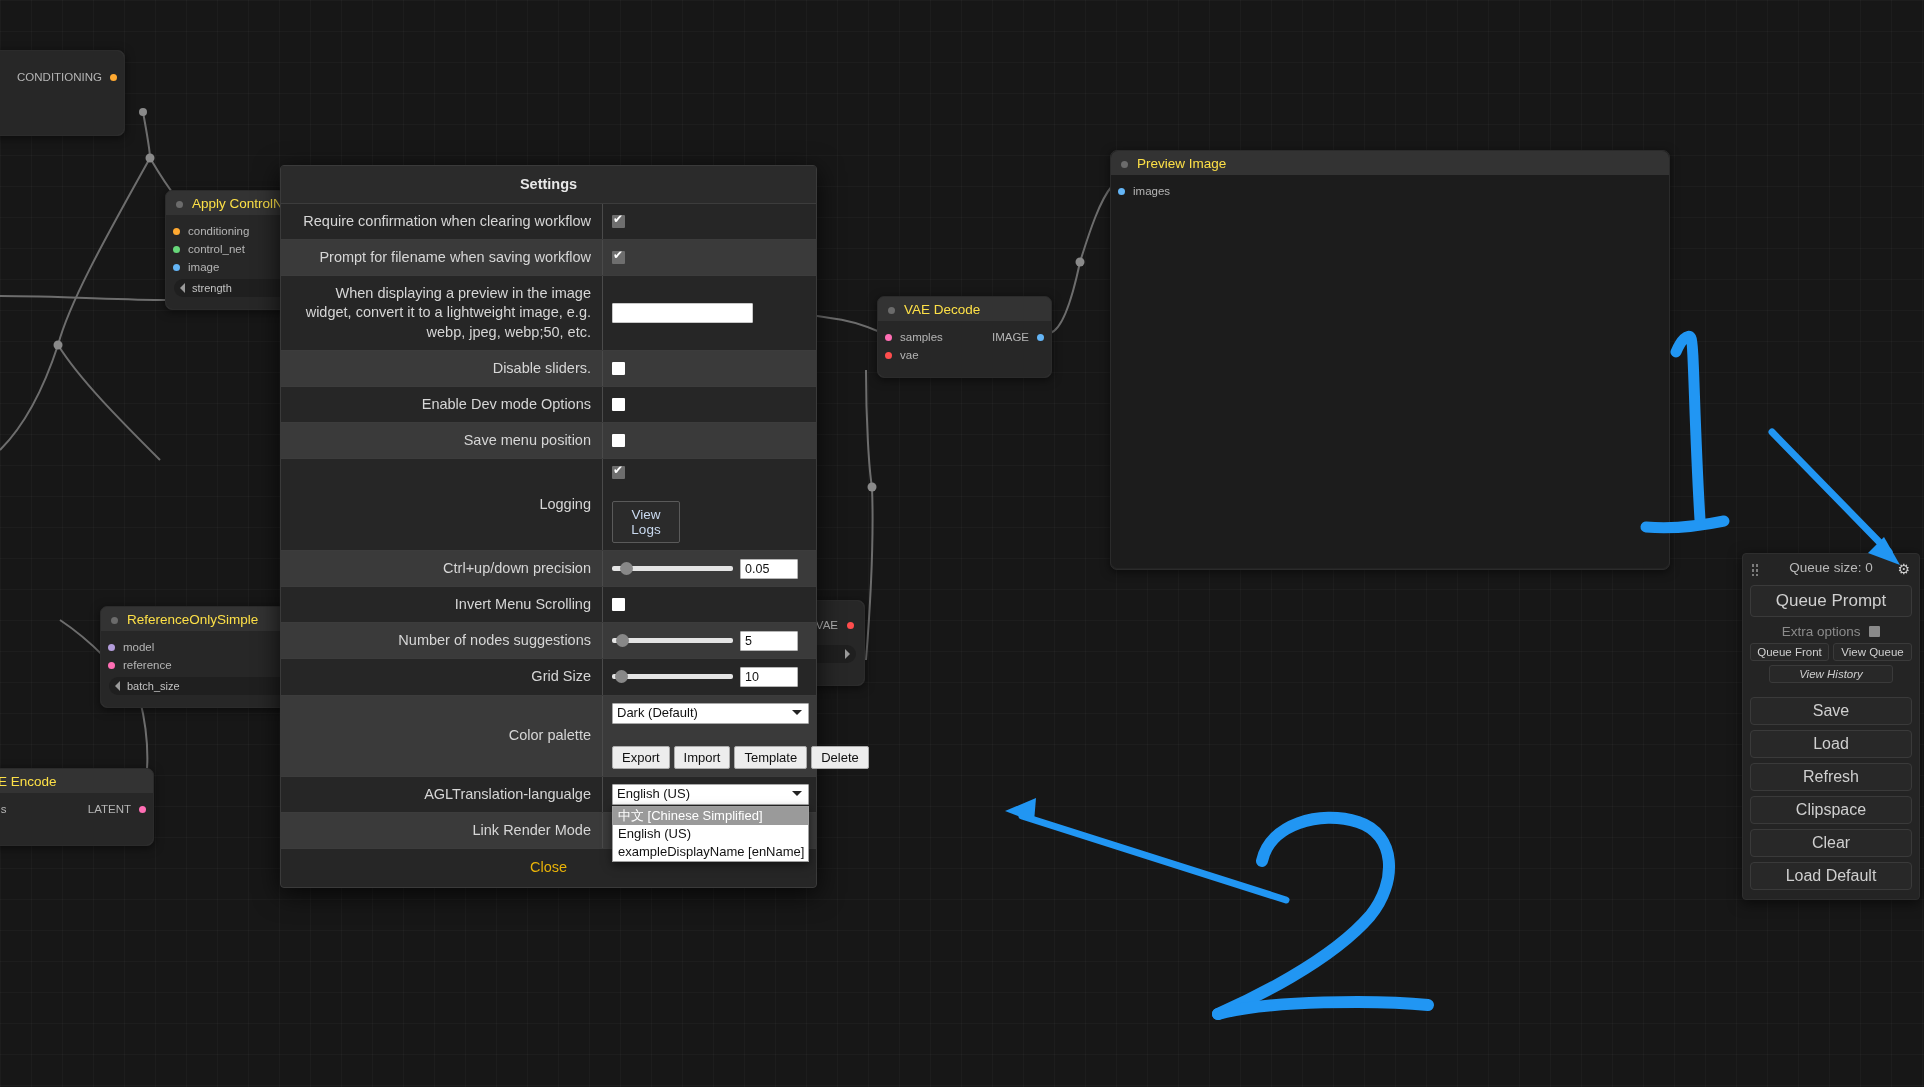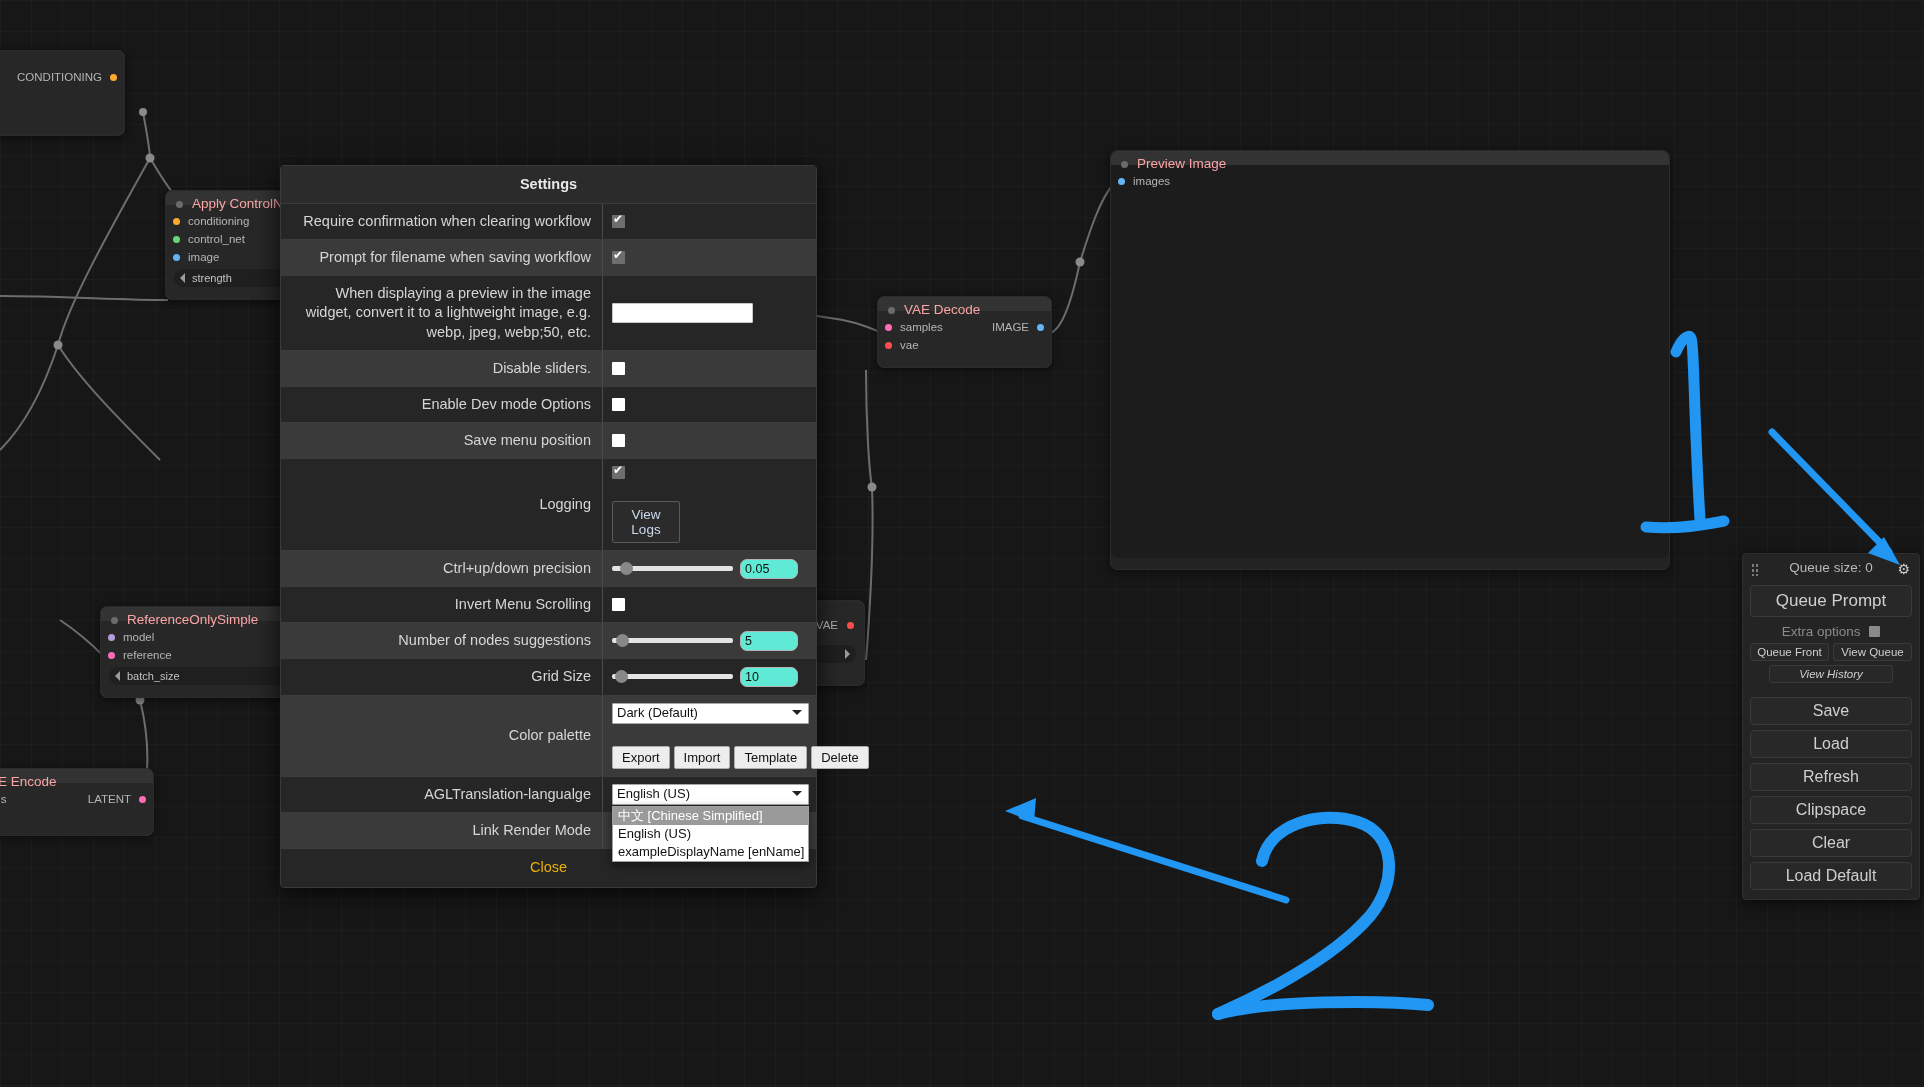--- a/index.html
+++ b/index.html
@@ -26,23 +26,23 @@
   .node {
     position: absolute;
     background: #353535;
     border: 1px solid #2b2b2b;
     border-radius: 7px;
     box-shadow: 0 2px 10px rgba(0,0,0,0.55);
     color: #b7b7b7;
     font-size: 13px;
   }
   .node-title {
-    height: 14px; line-height: 26px;
+    height: 24px; line-height: 26px;
     padding-left: 26px;
-    color: #fca5a5;
+    color: #fde047;
     font-size: 13.5px;
     background: #333;
     border-radius: 7px 7px 0 0;
     position: relative;
     white-space: nowrap;
   }
   .node-title .tdot {
     position: absolute; left: 10px; top: 10px;
     width: 7px; height: 7px; border-radius: 50%;
     background: #6b6b6b;
@@ -122,22 +122,22 @@
     background: #ededed; border: 1px solid #adadad; border-radius: 2px;
     color: #111; font-size: 13px; padding: 3px 9px; cursor: pointer;
     font-family: "Liberation Sans", sans-serif;
   }
   .btn-logs { background: #2b2b2b; border: 1px solid #5a5a5a; color: #c9d9ef; padding: 5px 11px; font-size: 13.5px; width: 68px; text-align: center; }
   .sliderrow { display: flex; align-items: center; gap: 7px; }
   .slider { position: relative; width: 121px; height: 13px; display: inline-block; }
   .slider .track { position: absolute; top: 4px; left: 0; right: 0; height: 5px; background: #e4e4e4; border-radius: 2px; }
   .slider .thumb { position: absolute; top: 0; width: 13px; height: 13px; border-radius: 50%; background: #888; }
   .numbox {
-    width: 58px; height: 20px; background: #5eead4; border: 1px solid #b5b5b5;
-    color: #111; font-size: 12.5px; padding: 0 4px; border-radius: 7px;
+    width: 58px; height: 20px; background: #ffffff; border: 1px solid #b5b5b5;
+    color: #111; font-size: 12.5px; padding: 0 4px; border-radius: 1px;
     font-family: "Liberation Sans", sans-serif;
   }
   .sel {
     width: 197px; height: 21px; background: #fff; color: #111;
     border: 1px solid #a8a8a8; border-radius: 1px; font-size: 13px;
     padding: 1px 4px; position: relative;
     font-family: "Liberation Sans", sans-serif;
   }
   .selwrap { position: relative; width: 197px; }
   .selwrap .chev {

